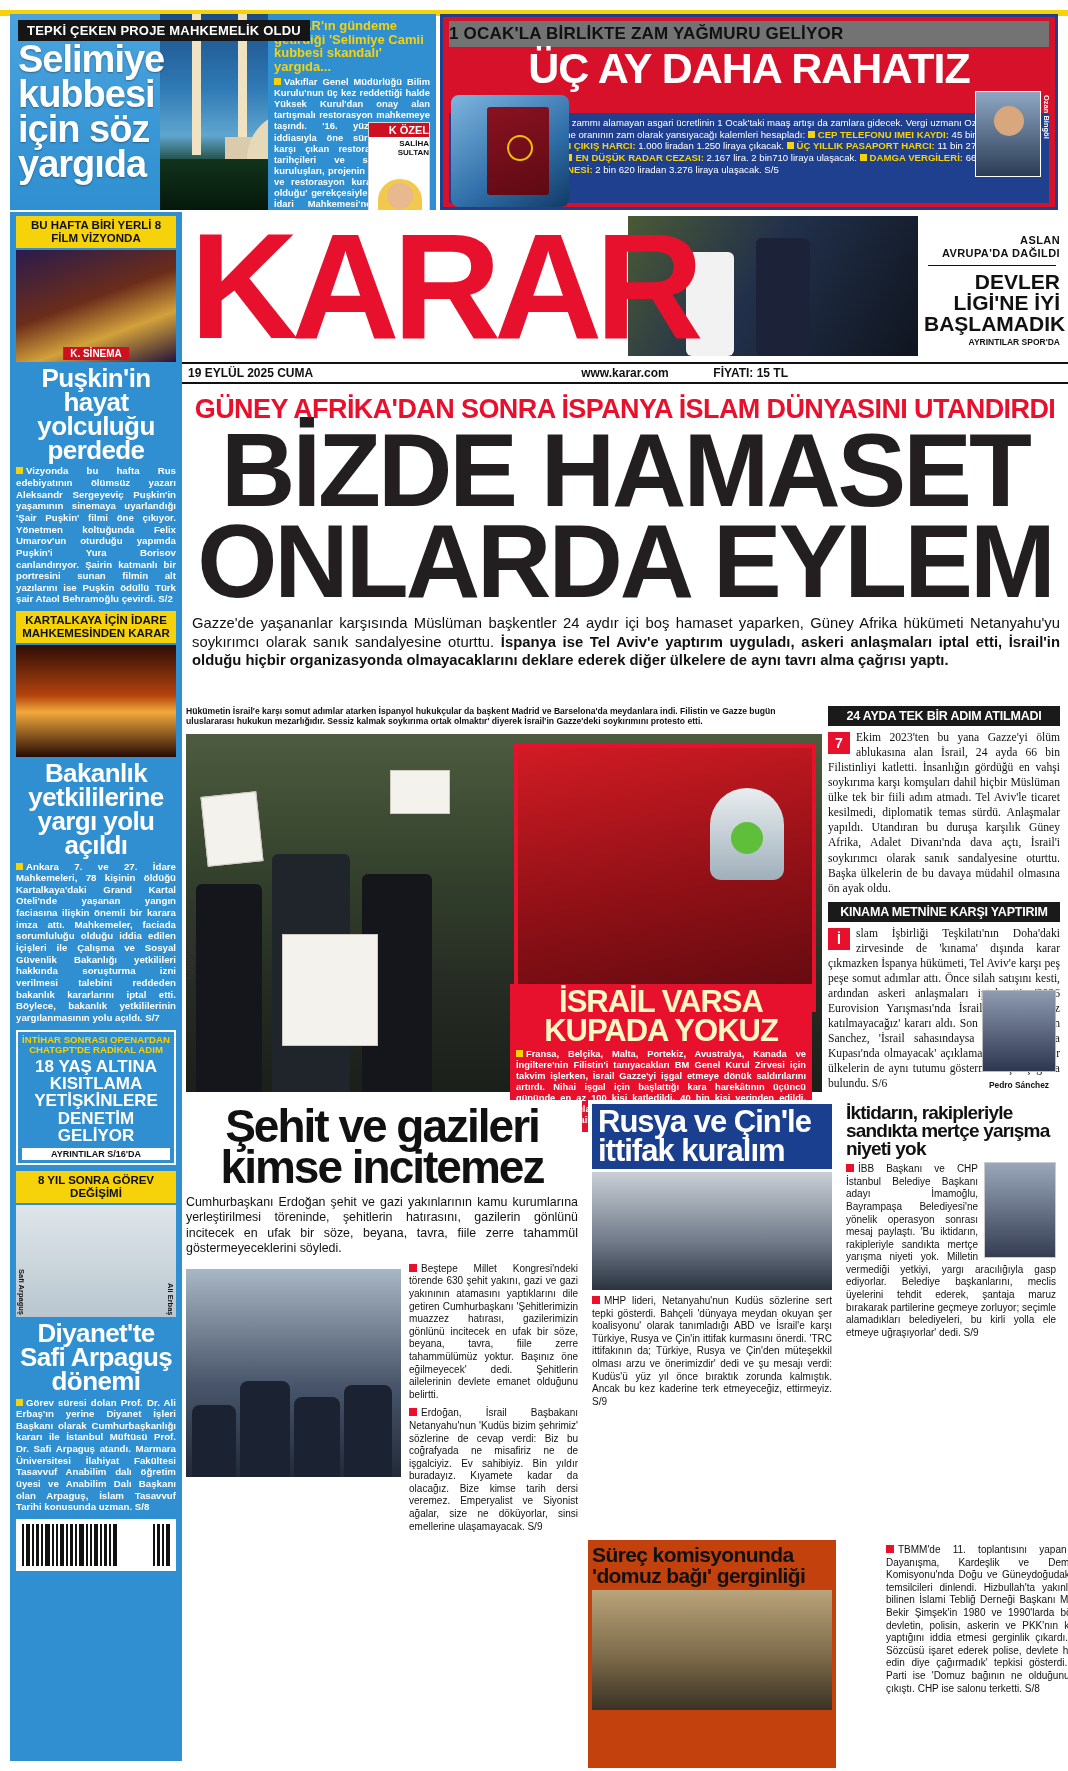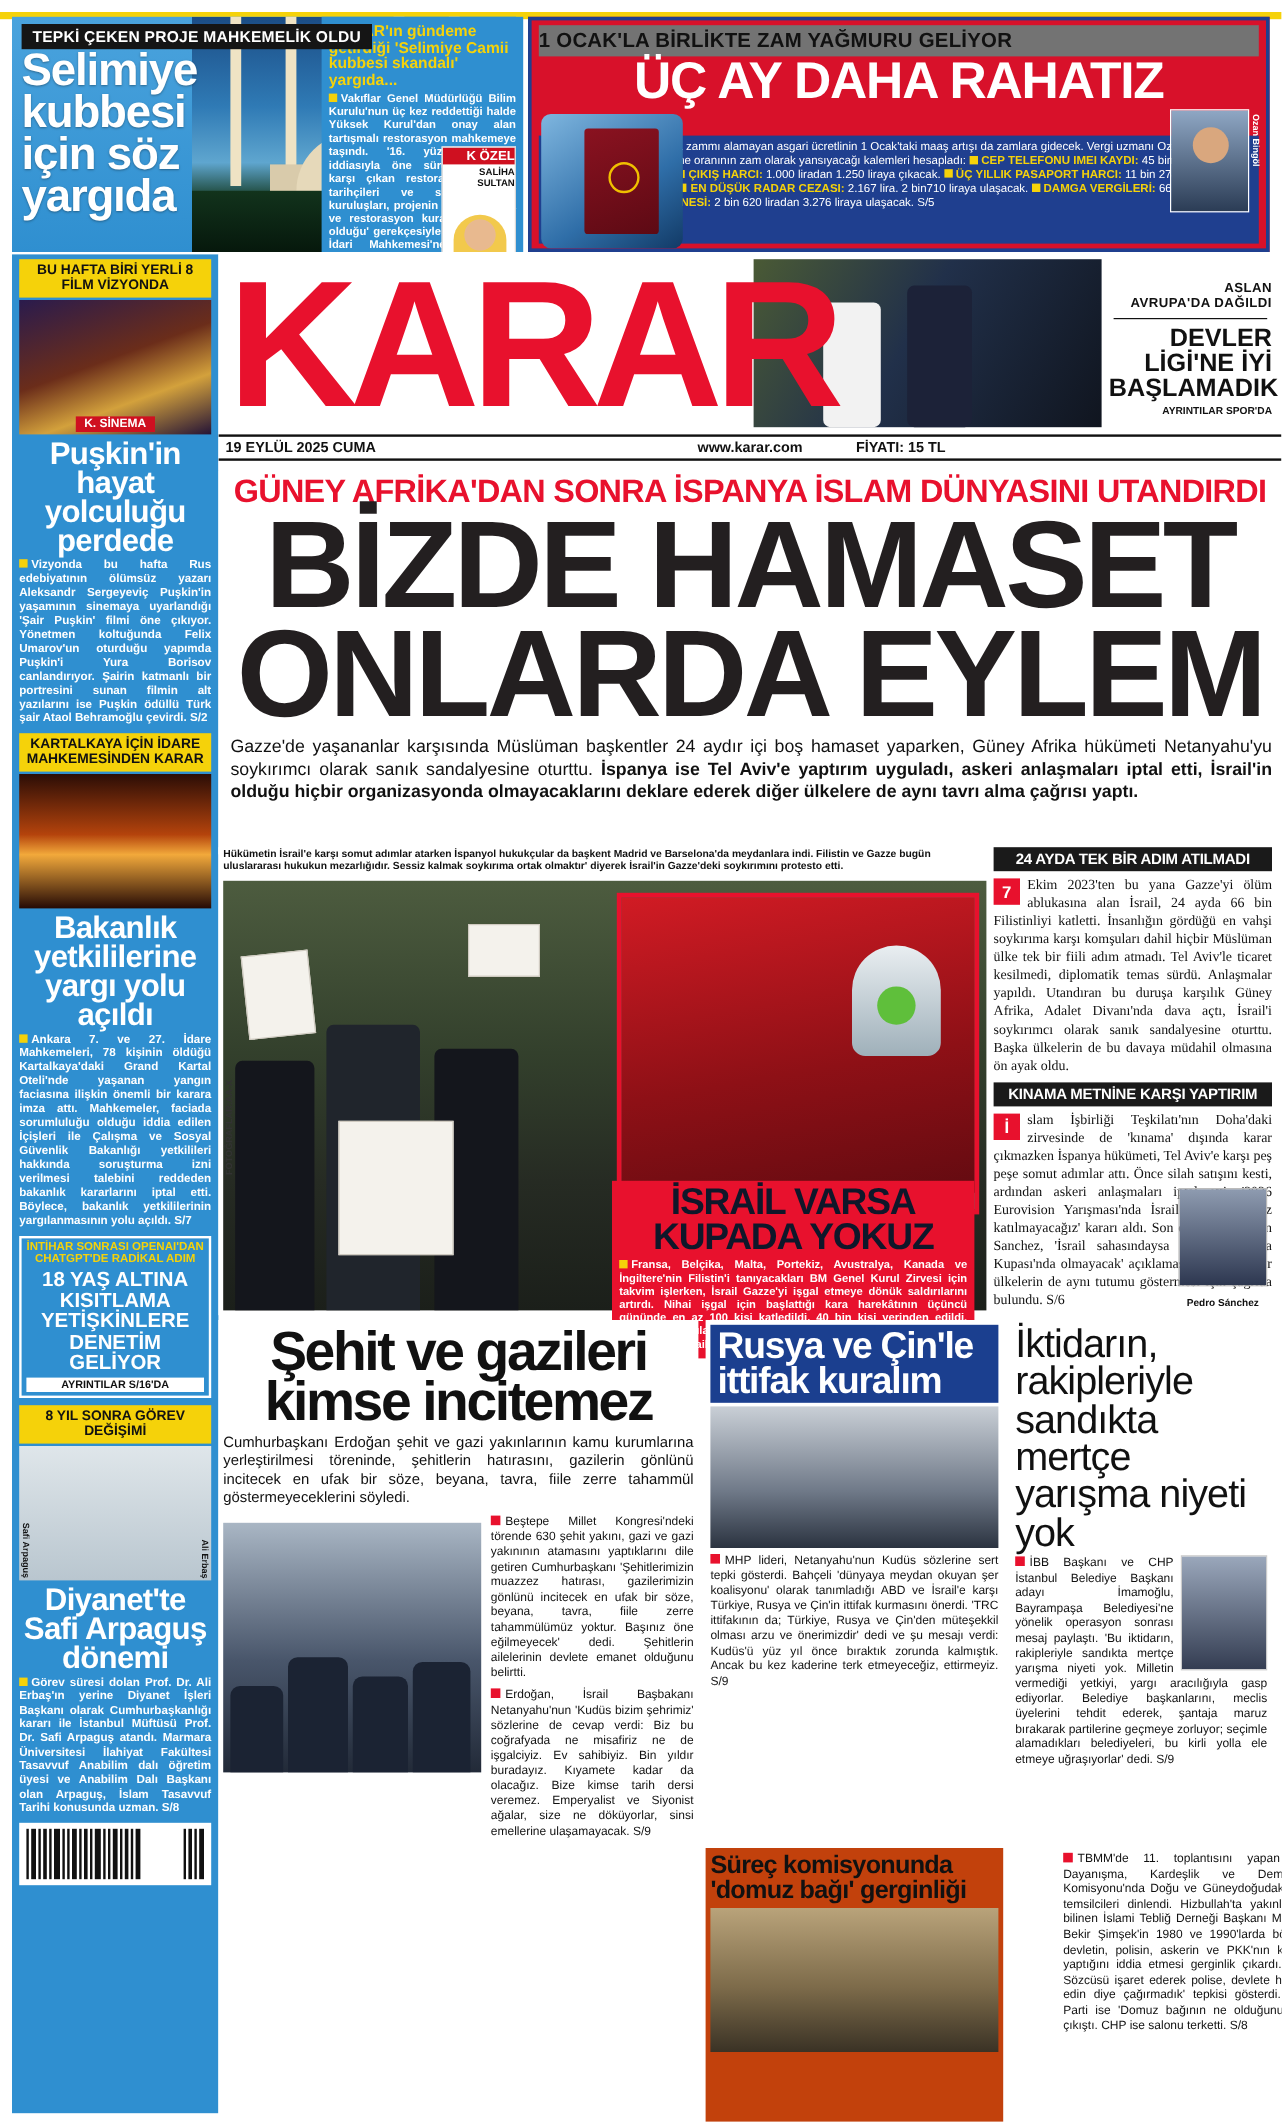--- a/index.html
+++ b/index.html
@@ -131,21 +131,21 @@
   .prot-person { position:absolute; background:#14161c; border-radius:6px 6px 0 0; }
   .placard { position:absolute; background:#f4f2ec; border:1px solid #cfcac0; }
   .esp-photo { position:absolute; left:328px; top:10px; width:302px; height:268px;
     border:4px solid #e8112d; background:linear-gradient(170deg,#d11b24,#8e1016 55%,#5e0a10); overflow:hidden; }
   .cup { position:absolute; right:28px; top:40px; width:74px; height:92px;
     background:linear-gradient(180deg,#e9eef1,#9fb0ba); border-radius:40px 40px 12px 12px; }
   .cup:after{content:"";position:absolute;left:50%;top:34px;transform:translateX(-50%);width:32px;height:32px;border-radius:50%;background:#5fbf3b;}
   .esp-cap { position:absolute; left:0; right:0; bottom:0; background:#fff; color:#111;
     font-size:8.6px; font-weight:600; text-align:center; padding:2px 0; }
   .israil { position:absolute; left:328px; top:278px; width:302px; background:#e8112d; padding:4px 6px 6px 6px; }
-  .israil h3 { color:#0f172a; font-weight:bold; font-size:31px; line-height:.92; text-align:center; letter-spacing:-1px; }
+  .israil h3 { color:#fef9c3; font-weight:bold; font-size:31px; line-height:.92; text-align:center; letter-spacing:-1px; }
   .israil p { color:#fff; font-size:9.3px; line-height:1.18; text-align:justify; margin-top:4px; font-weight:600; }
   .fotomuh { position:absolute; left:186px; top:900px; writing-mode:vertical-rl; transform:rotate(180deg);
     font-size:7.6px; font-weight:bold; color:#333; }
 
   
   .rightan { position:absolute; left:828px; top:706px; width:232px; height:390px; background:#fff; }
   .blacktag { background:#1a1a1a; color:#fff; font-weight:bold; font-size:12.5px;
     text-align:center; padding:3px 4px; letter-spacing:-.2px; }
   .ser { font-family:"Liberation Serif", serif; font-size:11.6px; line-height:1.3; text-align:justify; margin-top:4px; }
   .dropnum { float:left; width:22px; height:22px; background:#e8112d; color:#fff; font-weight:bold;
@@ -165,21 +165,21 @@
   .colbody { font-family:Liberation Sans, sans-serif; font-size:10px; line-height:1.26; text-align:justify; }
   .redsq { display:inline-block; width:8px; height:8px; background:#e8112d; margin-right:4px; }
 
   .rusya { position:absolute; left:588px; top:1100px; width:248px; height:430px; background:#fff; padding:4px; }
   .rusya h2 { background:#1b3f8f; color:#fff; font-size:31px; font-weight:bold; line-height:.92;
      letter-spacing:-1px; padding:4px 6px; display:inline-block; }
   .rusya-photo { width:100%; height:118px; margin-top:3px;
      background:linear-gradient(180deg,#c9cfd6,#6f7988 60%,#2b3340); }
 
   .iktidar { position:absolute; left:842px; top:1100px; width:218px; height:430px; background:#fff; padding:4px; }
-  .iktidar h2 { font-size:33px; font-weight:normal; line-height:.95; letter-spacing:-.8px; }
+  .iktidar h2 { font-size:19px; font-weight:bold; line-height:.95; letter-spacing:-.8px; }
   .imam { float:right; width:72px; height:96px; margin:4px 0 4px 6px;
      background:linear-gradient(180deg,#9aa7bb,#343d52); border:1px solid #ccc; }
 
   .surec { position:absolute; left:588px; top:1540px; width:248px; height:228px; background:#c2410c; padding:4px; }
   .surec h2 { font-size:21px; font-weight:bold; line-height:1.0; letter-spacing:-.6px; }
   .surec-photo { width:100%; height:120px; margin-top:4px;
      background:linear-gradient(180deg,#b9a37a,#7d6b4a 55%,#3a3225); }
   .tbmm { position:absolute; left:882px; top:1540px; width:218px; height:228px; background:#fff; padding:4px; }
 </style>
 </head>

